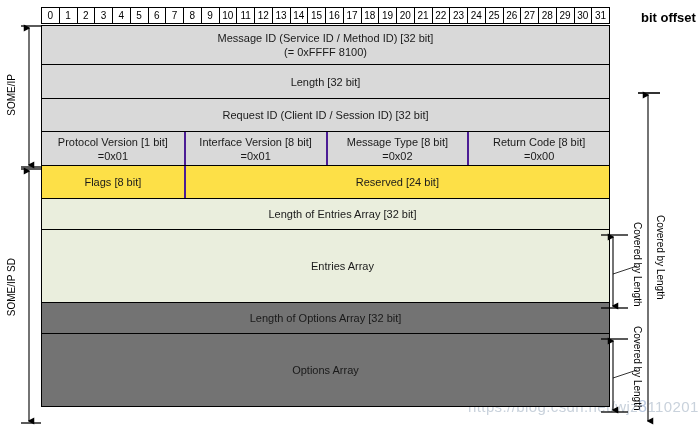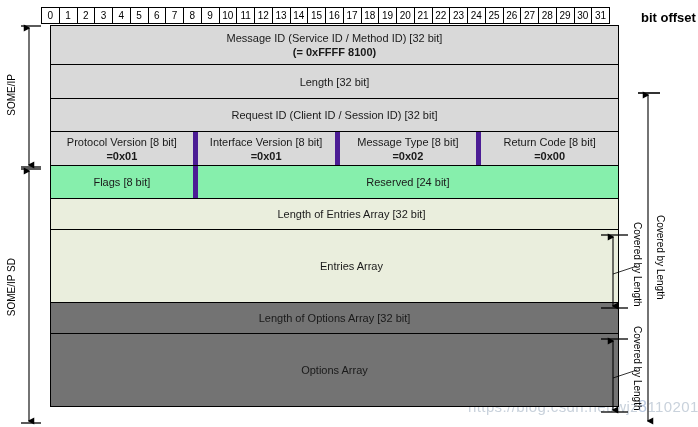--- a/index.html
+++ b/index.html
@@ -69,21 +69,21 @@
     font-size: 13px;
     font-weight: bold;
     color: #000;
     white-space: nowrap;
     padding-left: 40px;
   }
 
   
   .packet {
     position: absolute;
-    left: 50px;
+    left: 41px;
     top: 25px;
     width: 569px;
     border: 1px solid #000;
     border-bottom: none;
     box-sizing: border-box;
   }
   .row {
     display: flex;
     border-bottom: 1px solid #000;
     box-sizing: border-box;
@@ -95,43 +95,43 @@
     display: flex;
     flex-direction: column;
     align-items: center;
     justify-content: center;
     height: 100%;
     font-size: 11px;
     line-height: 14px;
     text-align: center;
     color: #1a1a1a;
   }
-  .cell + .cell { border-left: 5px solid #4c1d95; }
+  .cell + .cell { border-left: 2px solid #4c1d95; }
 
   .grey  { background: #d9d9d9; }
-  .pink  { background: #86efac; }
+  .pink  { background: #fde047; }
   .green { background: #eaeedd; padding-left: 34px; }
   .blue  { background: #737373; }
 
   .h-msgid   { height: 39px; }
   .h-len     { height: 34px; }
   .h-reqid   { height: 33px; }
   .h-ver     { height: 34px; }
   .h-flags   { height: 33px; }
   .h-lenent  { height: 31px; }
   .h-entries { height: 73px; justify-content: flex-end; }
   .h-lenopt  { height: 31px; }
   .h-options { height: 73px; align-items: flex-end; }
 
   .w-full { width: 100%; }
   .w-q    { width: 25%; }
   .w-8    { width: 25%; }
   .w-24   { width: 75%; }
 
-  .sub { display: block; font-weight: bold; }
+  .sub { display: block; }
 
   
   .annot {
     position: absolute;
     left: 0;
     top: 0;
     width: 698px;
     height: 427px;
     pointer-events: none;
   }
@@ -206,21 +206,21 @@
     </div>
 
     <div class="row h-reqid">
       <div class="cell w-full grey">
         <span>Request ID (Client ID / Session ID) [32 bit]</span>
       </div>
     </div>
 
     <div class="row h-ver">
       <div class="cell w-q grey">
-        <span>Protocol Version [8 bit]</span>
+        <span>Protocol Version [1 bit]</span>
         <span class="sub">=0x01</span>
       </div>
       <div class="cell w-q grey">
         <span>Interface Version [8 bit]</span>
         <span class="sub">=0x01</span>
       </div>
       <div class="cell w-q grey">
         <span>Message Type [8 bit]</span>
         <span class="sub">=0x02</span>
       </div>

